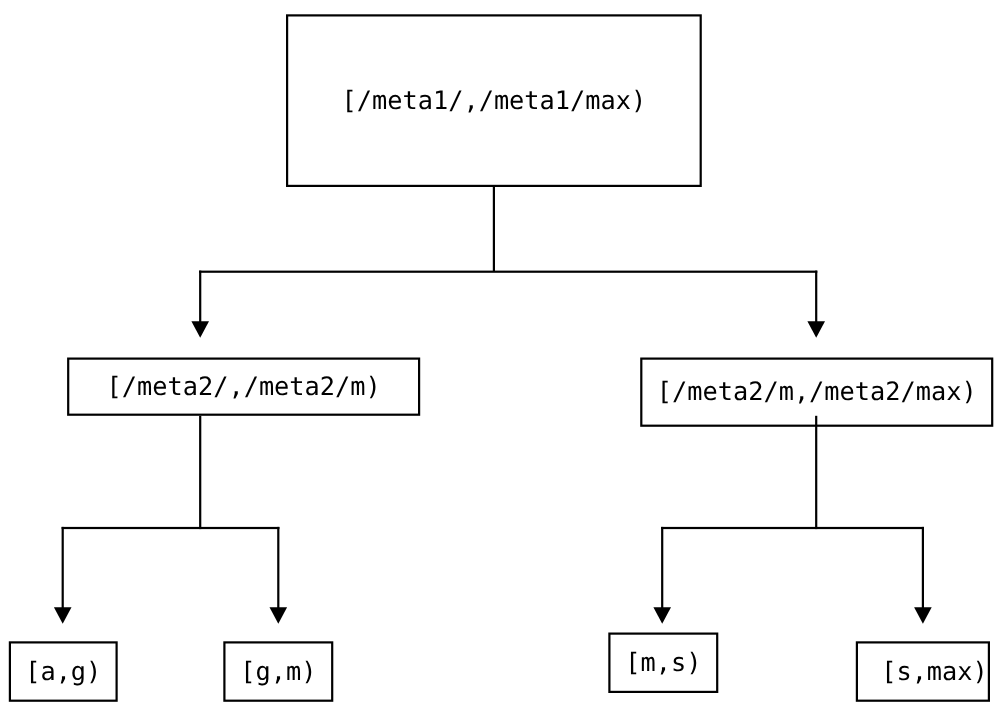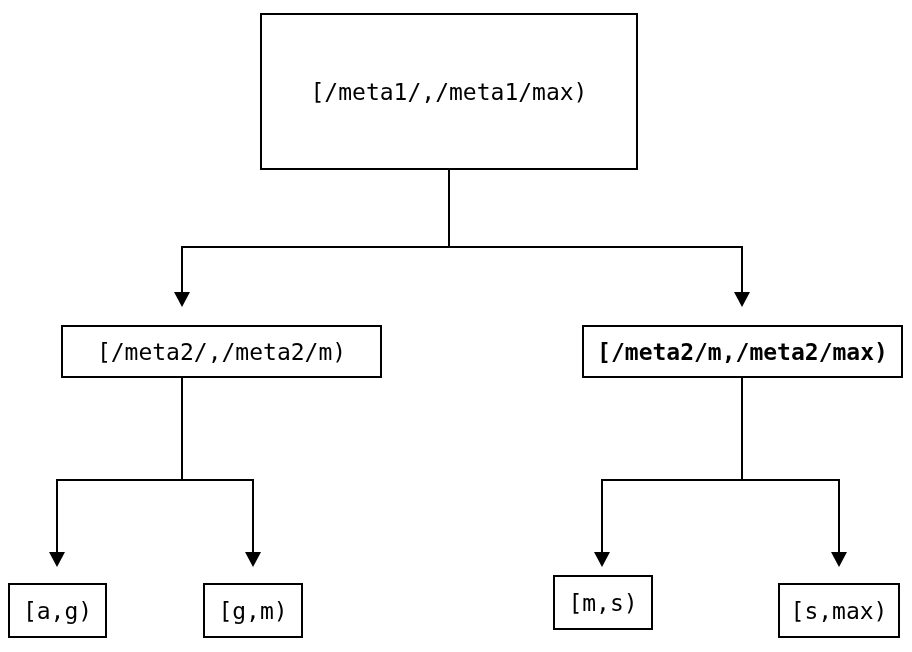--- a/index.html
+++ b/index.html
@@ -58,21 +58,21 @@
   <div class="line-v" style="left:448px; top:170px; height:77px;"></div>
   <div class="line-h" style="left:181px; top:246px; width:562px;"></div>
   <div class="line-v" style="left:181px; top:246px; height:48px;"></div>
   <div class="line-v" style="left:741px; top:246px; height:48px;"></div>
   <div class="arrow-down" style="left:174px; top:292px;"></div>
   <div class="arrow-down" style="left:734px; top:292px;"></div>
 
   <div class="node" style="left:22px; top:325px; width:321px; height:53px;margin-left:39px;">
     <span>[/meta2/,/meta2/m)</span>
   </div>
-  <div class="node" style="left:582px; top:325px; width:321px; height:53px;font-weight:bold;">
+  <div class="node" style="left:582px; top:325px; width:321px; height:63px;">
     <span>[/meta2/m,/meta2/max)</span>
   </div>
 
   <div class="line-v" style="left:181px; top:378px; height:103px;"></div>
   <div class="line-h" style="left:56px; top:479px; width:198px;"></div>
   <div class="line-v" style="left:56px; top:479px; height:74px;"></div>
   <div class="line-v" style="left:252px; top:479px; height:74px;"></div>
   <div class="arrow-down" style="left:49px; top:552px;"></div>
   <div class="arrow-down" style="left:245px; top:552px;"></div>
 
@@ -85,17 +85,17 @@
 
   <div class="node" style="left:203px; top:583px; width:100px; height:55px;">
     <span>[g,m)</span>
   </div>
   <div class="node" style="left:8px; top:583px; width:99px; height:55px;">
     <span>[a,g)</span>
   </div>
   <div class="node" style="left:553px; top:575px; width:100px; height:55px;">
     <span>[m,s)</span>
   </div>
-  <div class="node" style="left:778px; top:583px; width:122px; height:55px;">
+  <div class="node" style="left:778px; top:583px; width:122px; height:55px;justify-content:flex-end;">
     <span>[s,max)</span>
   </div>
 
 </div>
 
 </body></html>

